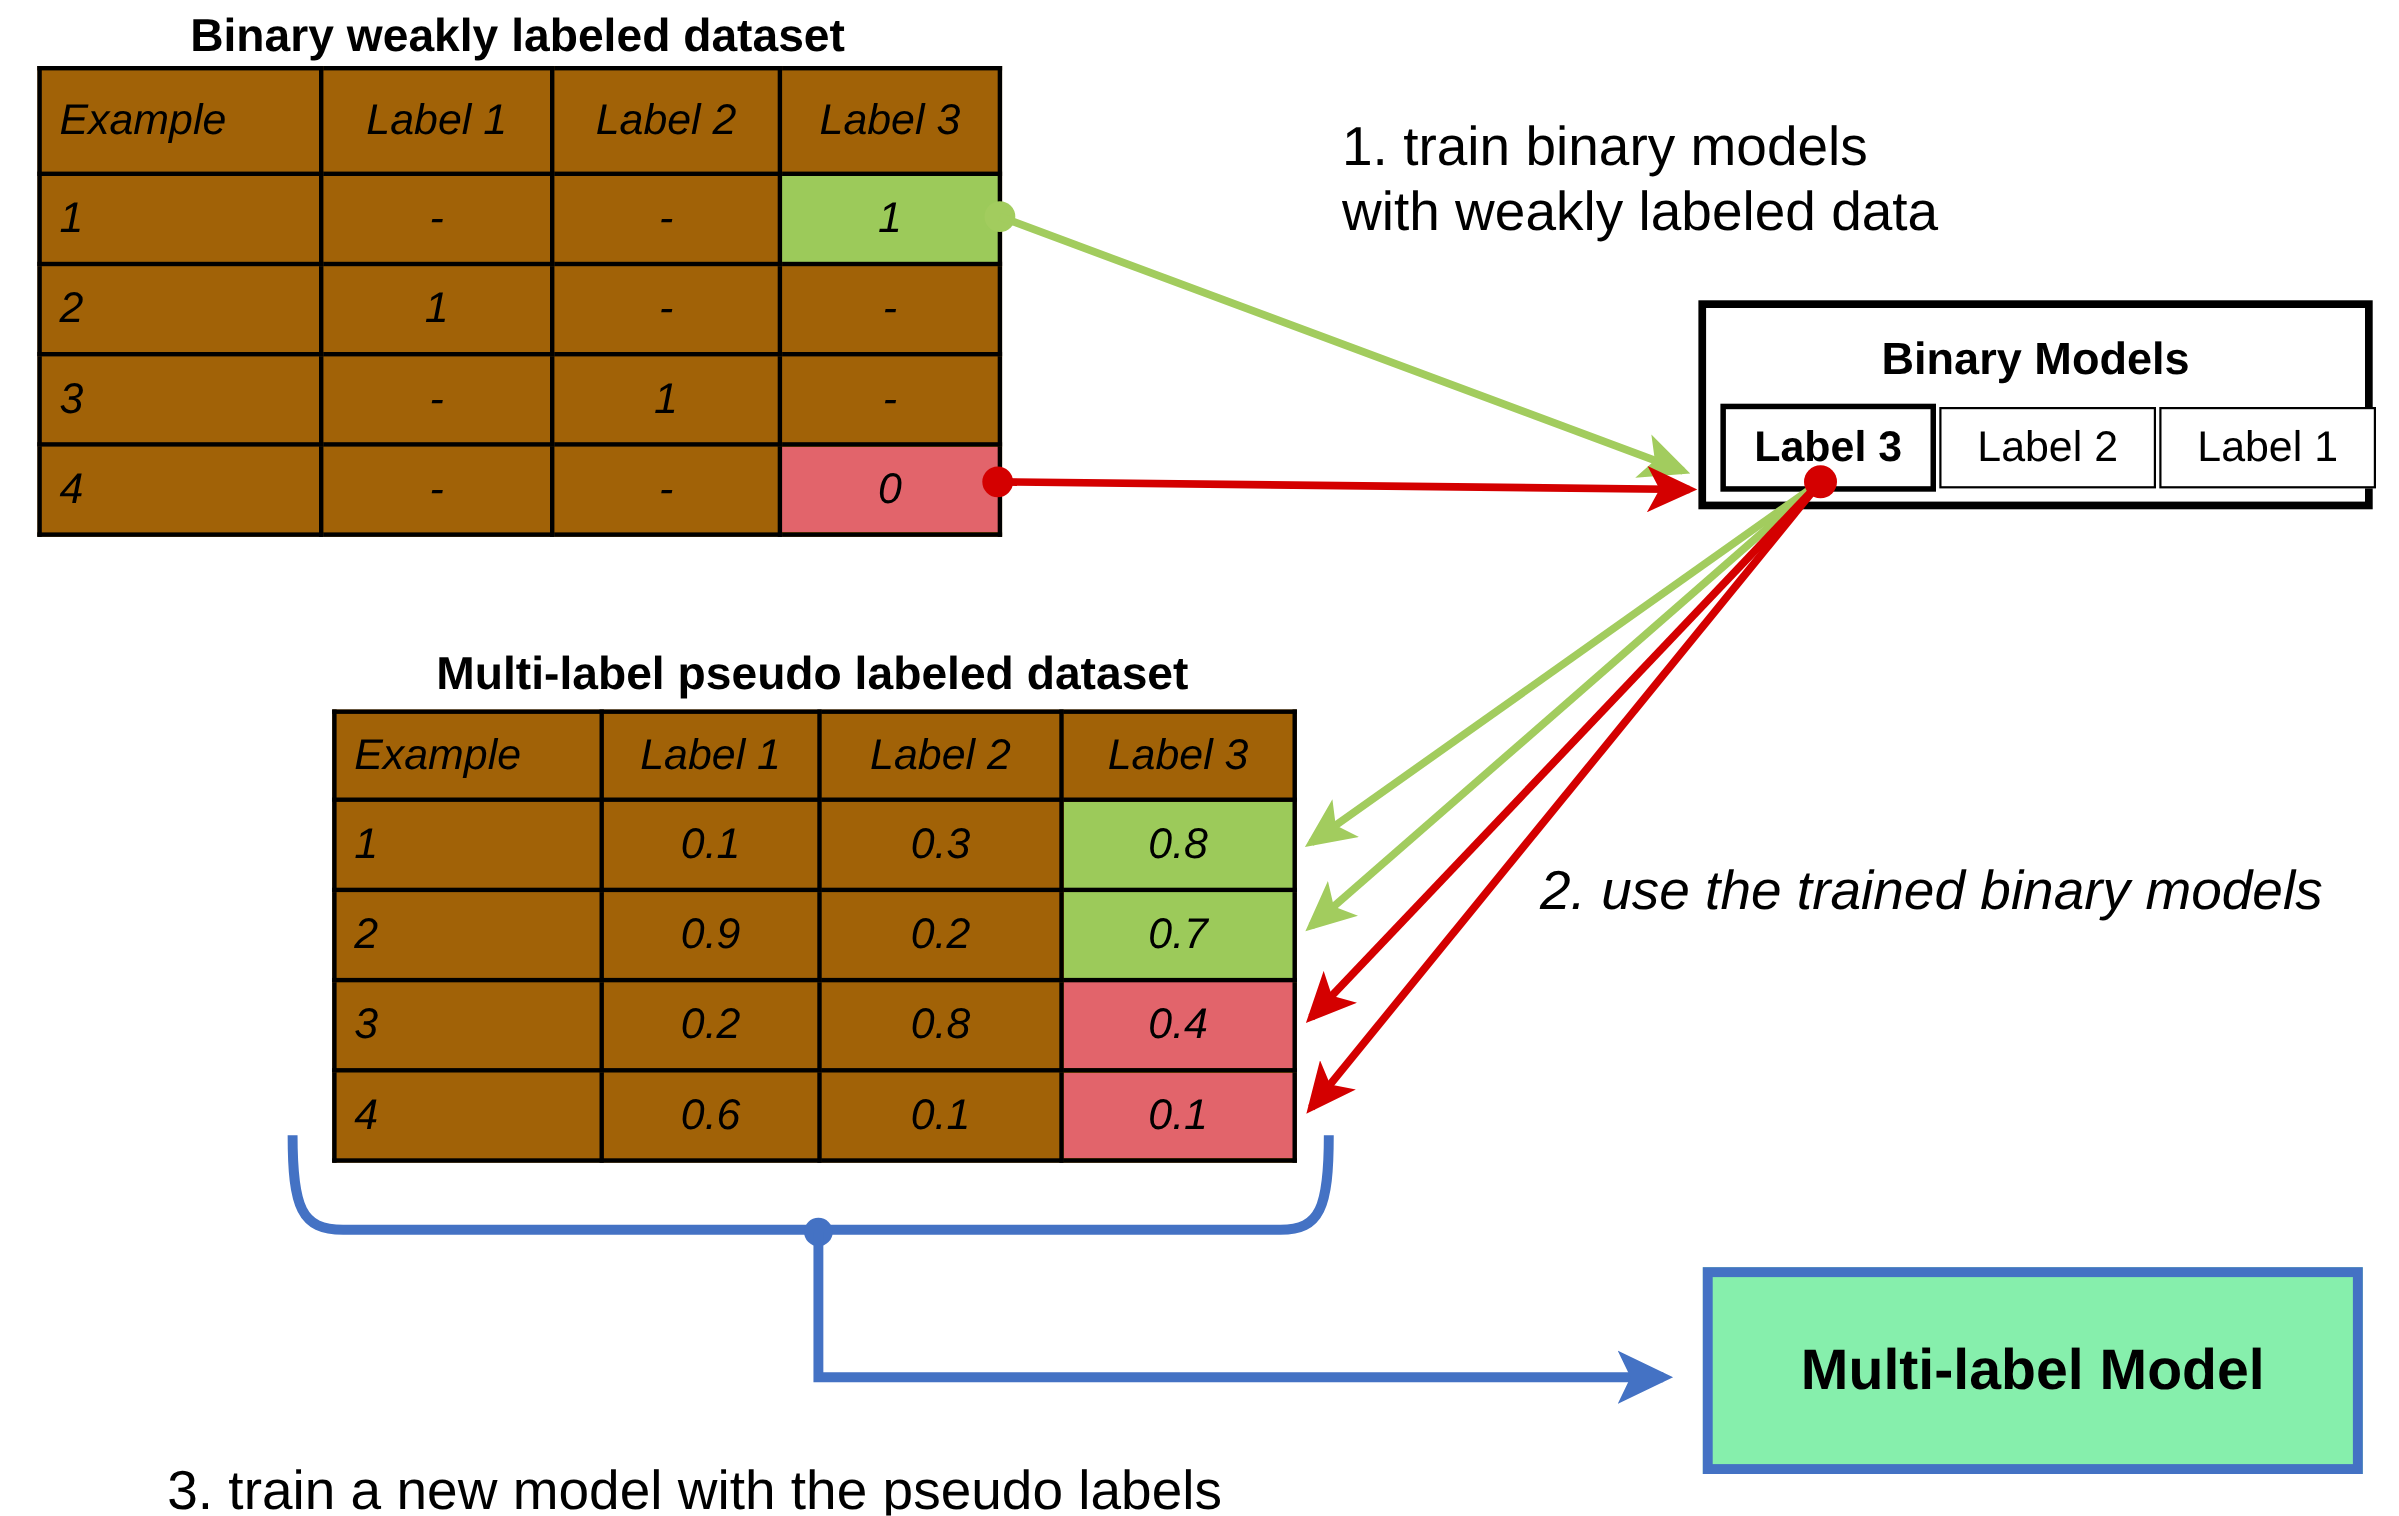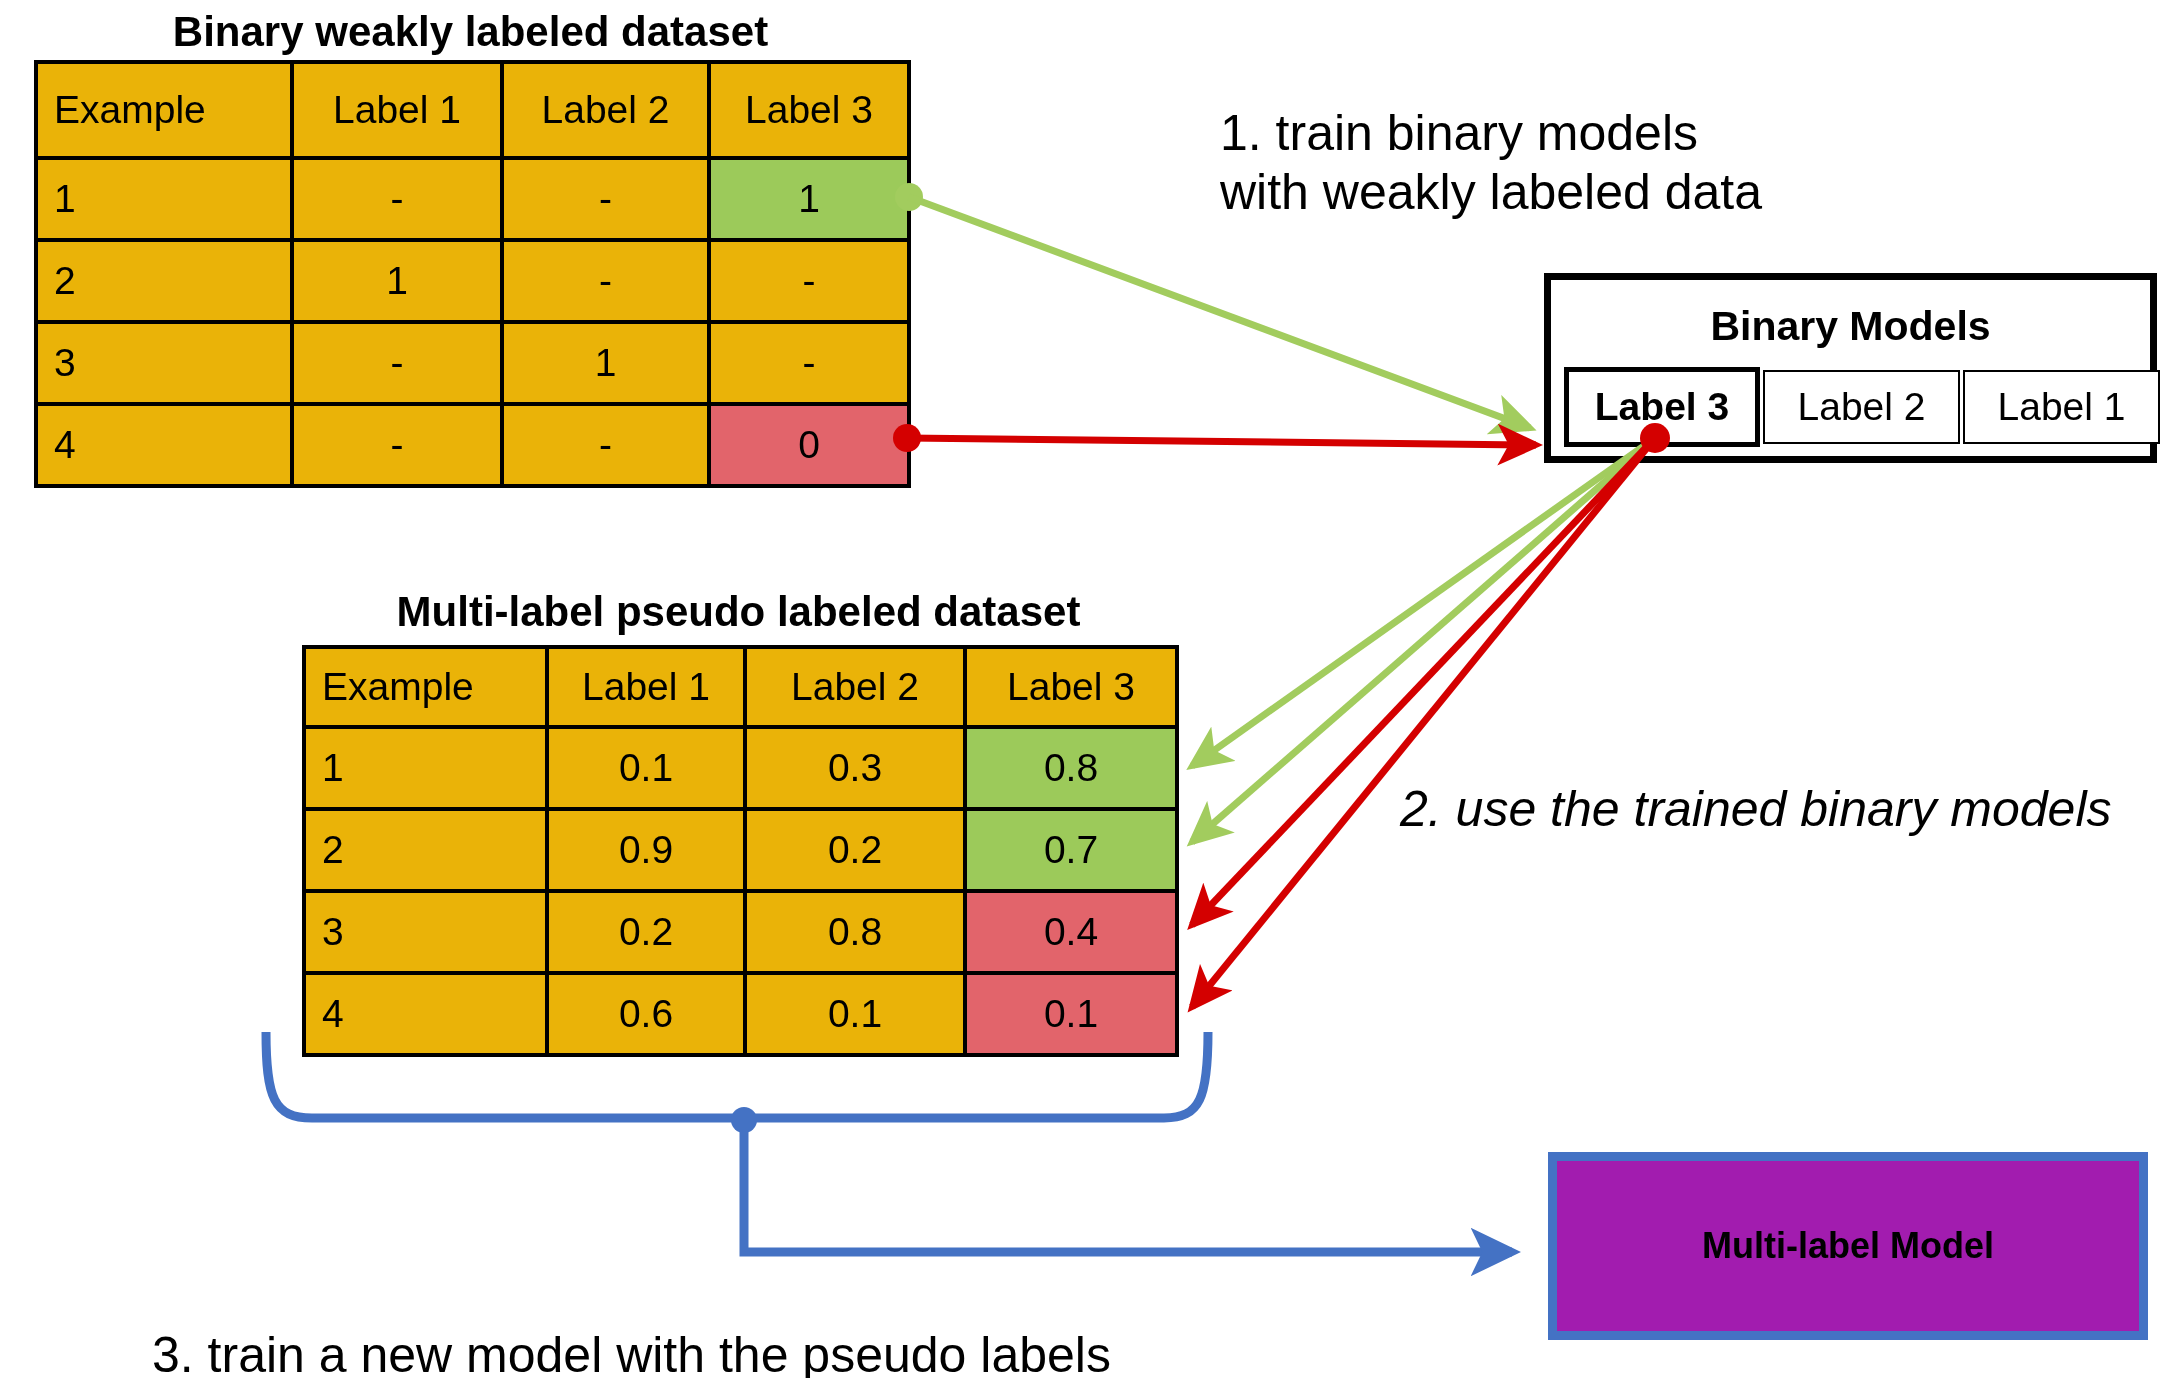--- a/index.html
+++ b/index.html
@@ -25,21 +25,22 @@
     position: absolute;
     text-align: center;
     font-size: 42px;
     font-weight: bold;
     white-space: nowrap;
   }
   table.tbl {
     position: absolute;
     border-collapse: collapse;
     table-layout: fixed;
-    background: #eab308;
+    background: #a16207;
+    font-style: italic;
   }
   table.tbl th, table.tbl td {
     border: 4px solid #000;
     font-size: 39px;
     font-weight: 400;
     text-align: center;
     padding: 0;
     overflow: hidden;
   }
   table.tbl th.c0, table.tbl td.c0 {
@@ -92,25 +93,25 @@
   .bm-item.secondary {
     width: 197px; height: 74px;
     border: 2px solid #000;
   }
 
   .mlm-box {
     position: absolute;
     left: 1548px; top: 1152px;
     width: 600px; height: 188px;
     border: 9px solid var(--blue);
-    background: #a21caf;
+    background: #86efac;
     display: flex;
     align-items: center;
     justify-content: center;
-    font-size: 36px;
+    font-size: 52px;
     font-weight: bold;
   }
 
   svg.overlay {
     position: absolute;
     left: 0; top: 0;
     width: 2181px; height: 1378px;
     pointer-events: none;
   }
   .sgreen { stroke: var(--agreen); }

